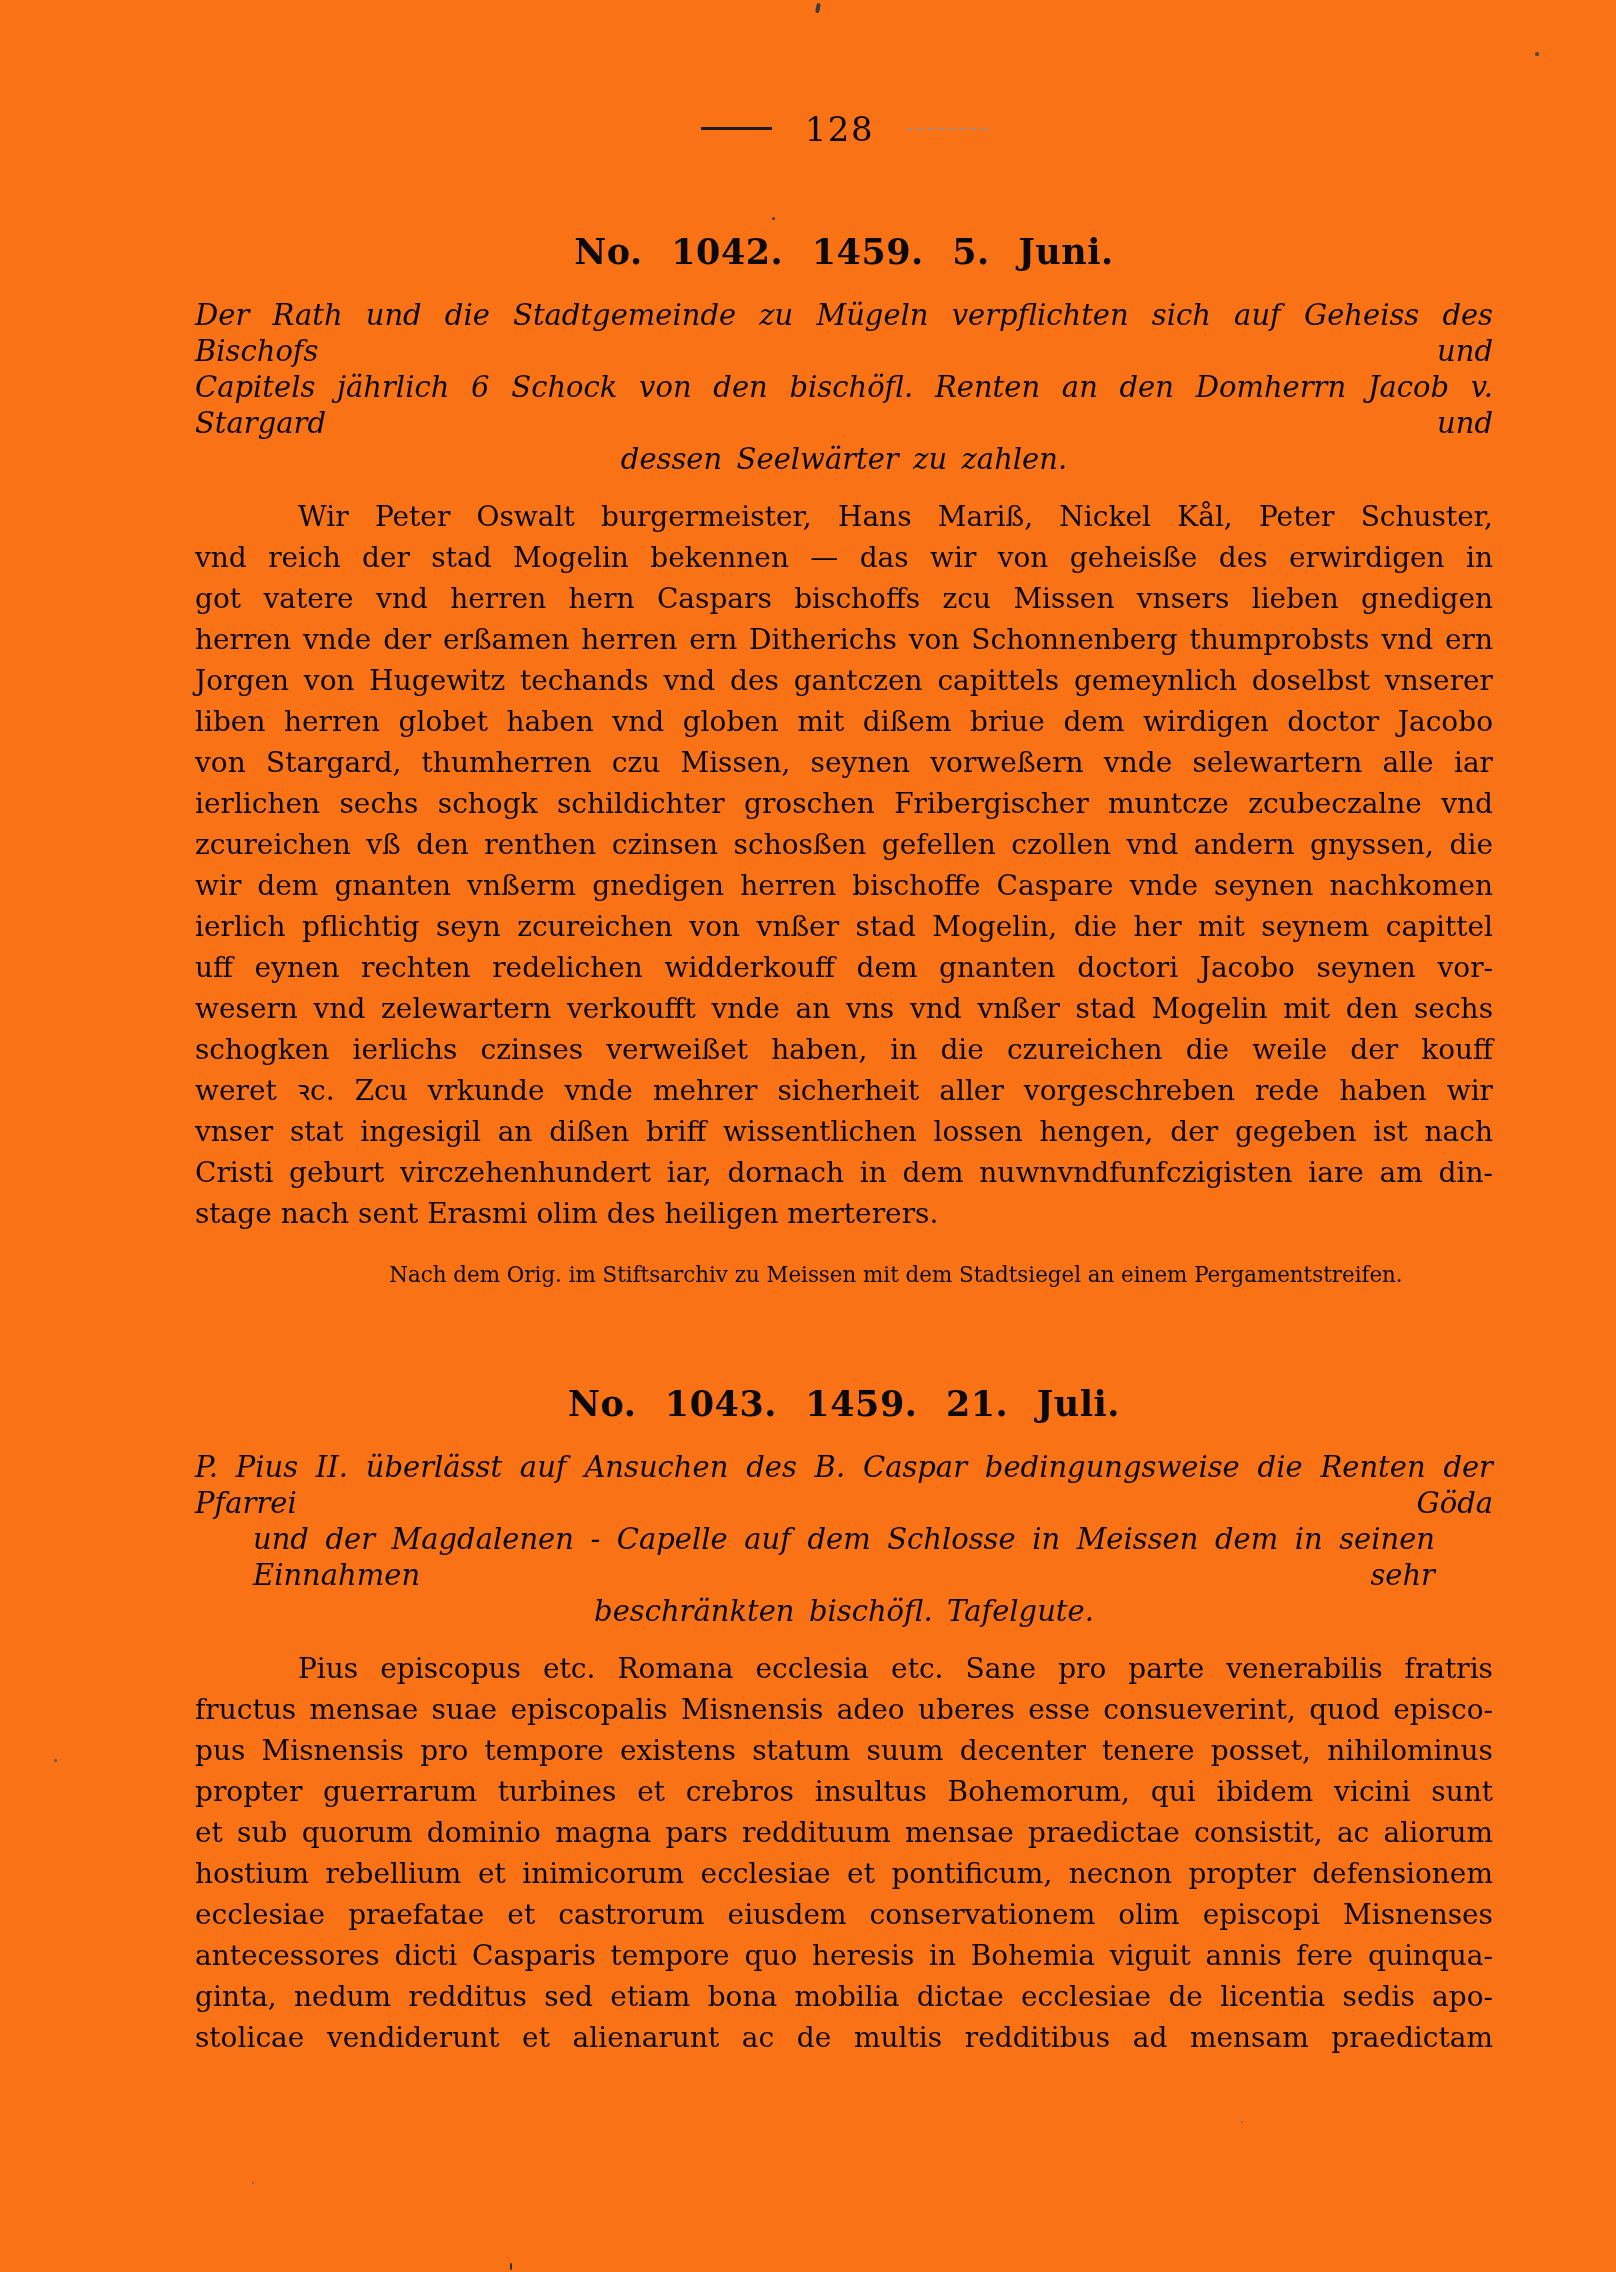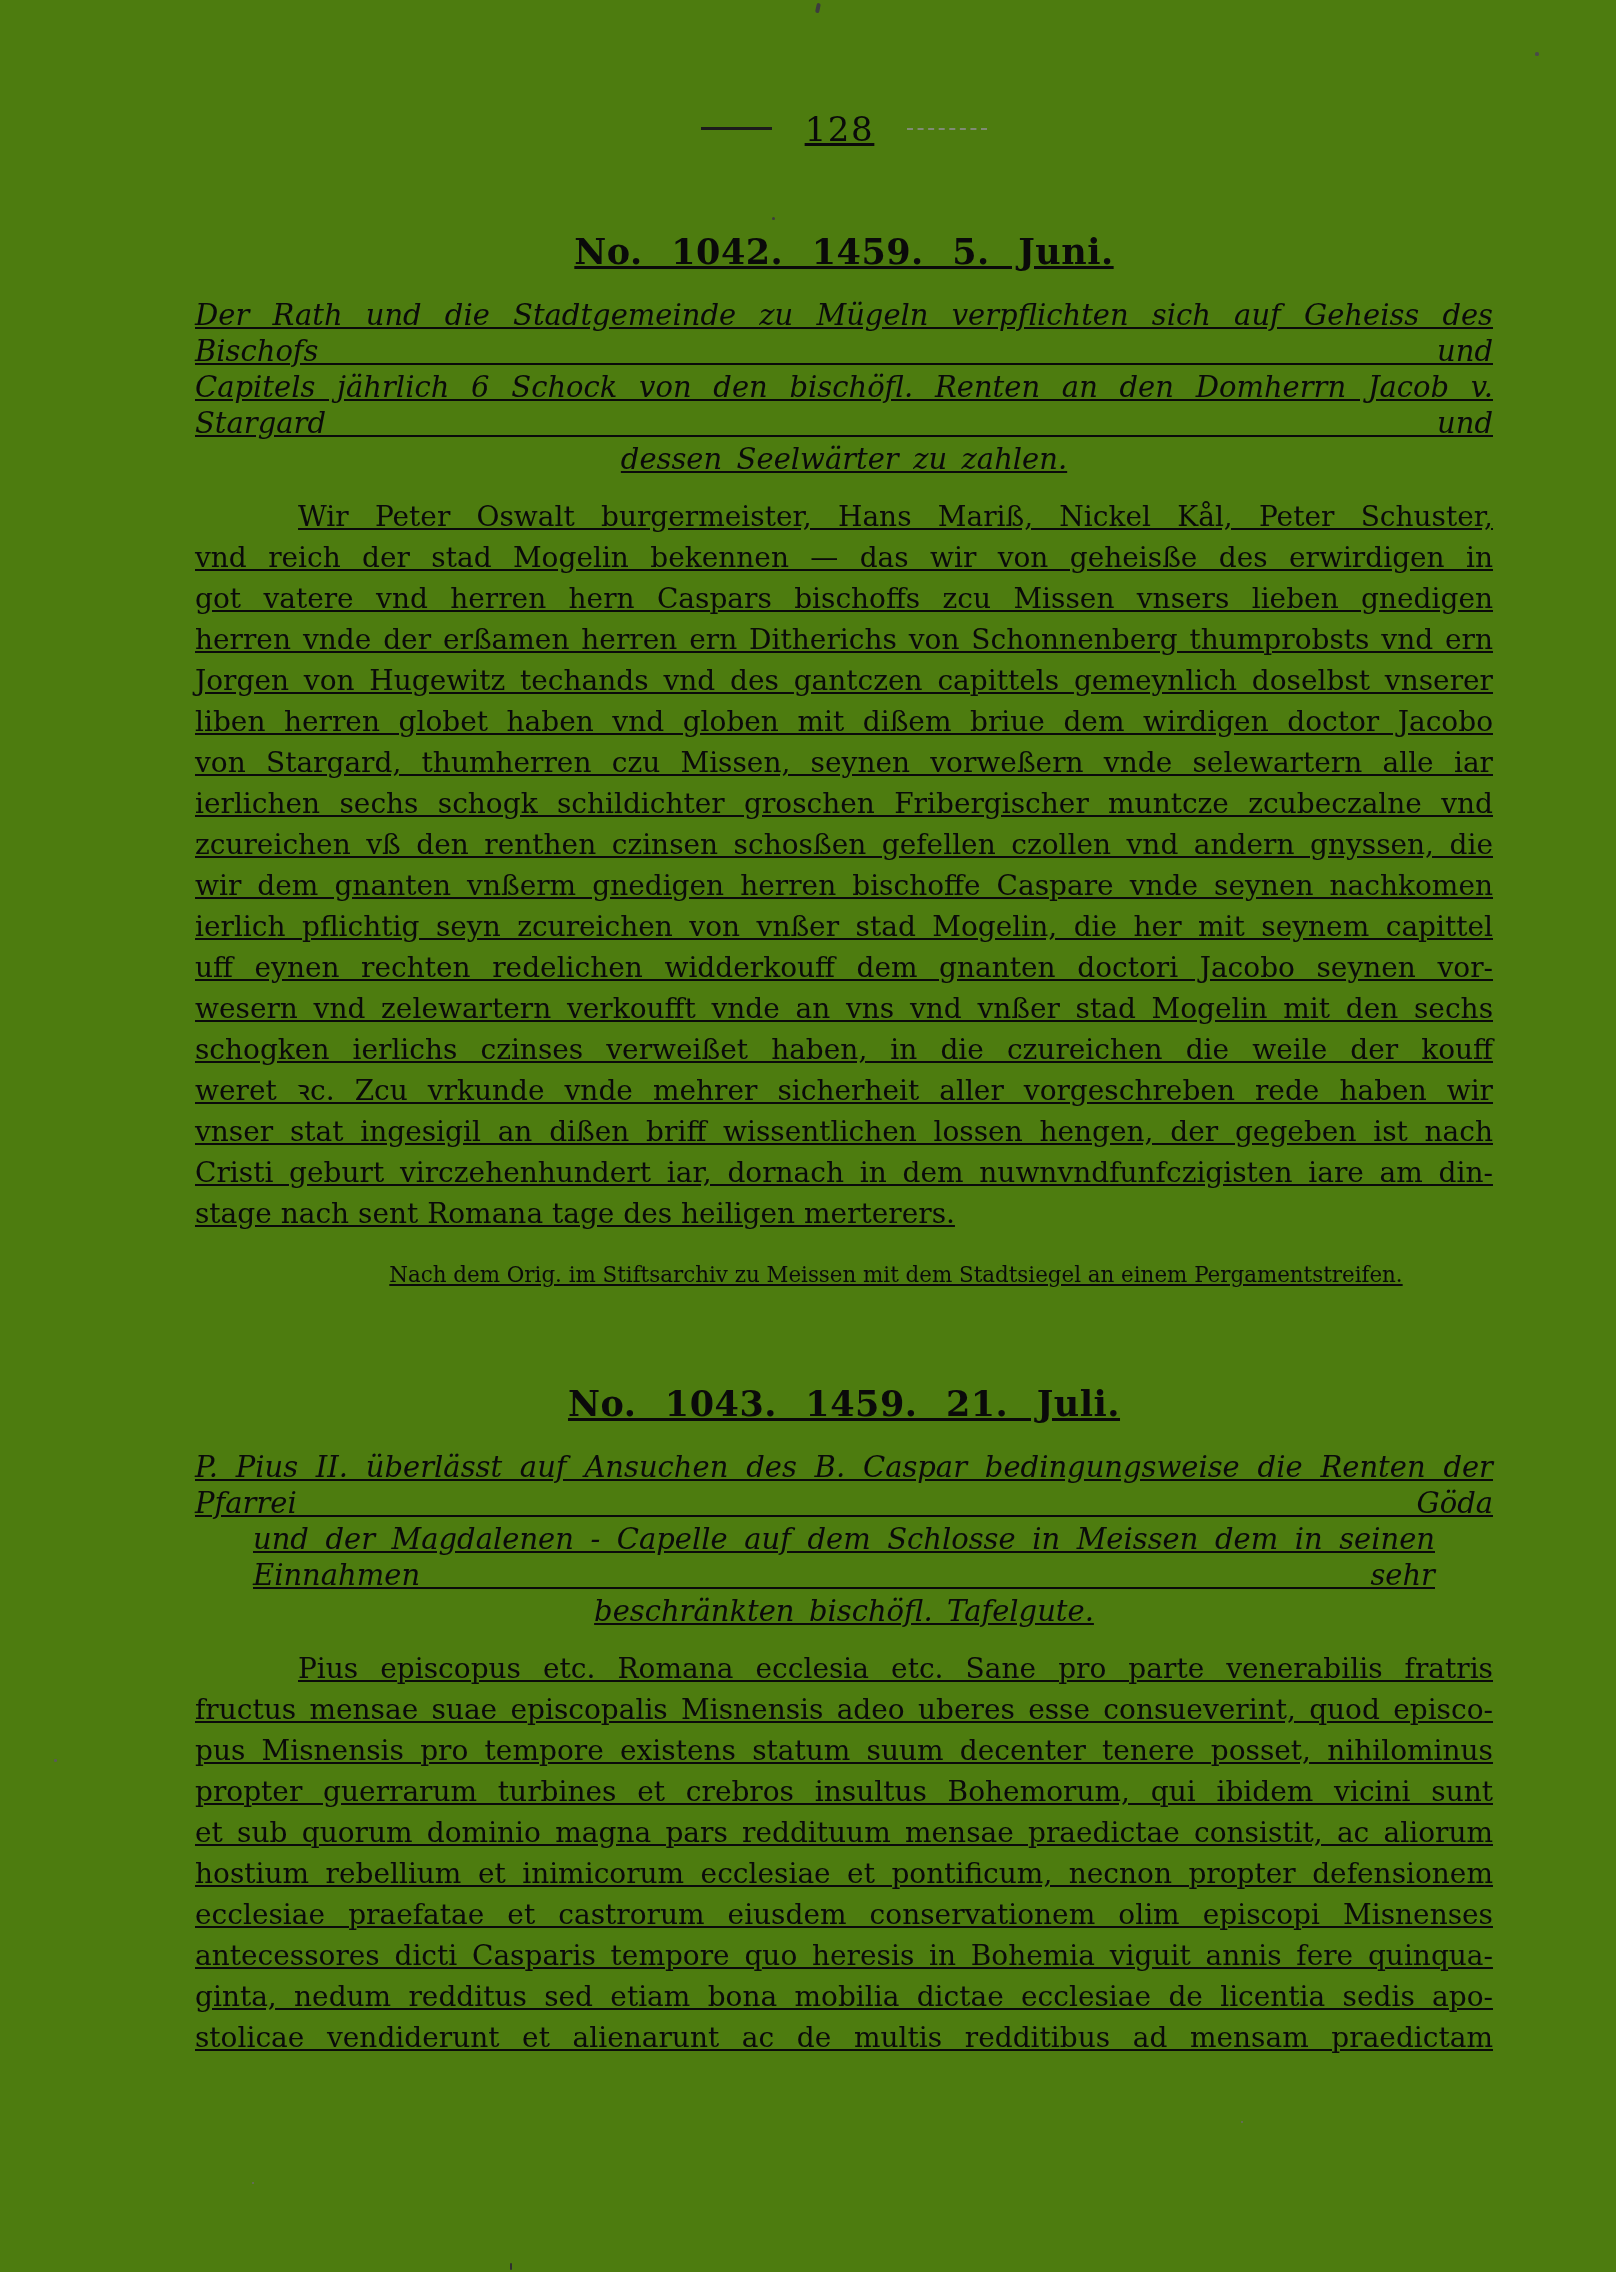--- a/index.html
+++ b/index.html
@@ -5,25 +5,24 @@
   html, body {
     margin: 0;
     padding: 0;
     background: #e8e8e8;
   }
   .page {
     position: relative;
     width: 1616px;
     height: 2273px;
     margin: 0 auto;
-    background: #4d7c0f;
+    background: #f97316;
     color: #0a0a0a;
     font-family: "DejaVu Serif", "Liberation Serif", serif;
     overflow: hidden;
-    text-decoration: underline;
   }
   .content {
     margin-left: 195px;
     width: 1298px;
   }
 
   
   .page-header {
     margin-top: 107px;
     height: 43px;
@@ -159,21 +158,21 @@
           <div>ierlichen sechs schogk schildichter groschen Fribergischer muntcze zcubeczalne vnd</div>
           <div>zcureichen vß den renthen czinsen schosßen gefellen czollen vnd andern gnyssen, die</div>
           <div>wir dem gnanten vnßerm gnedigen herren bischoffe Caspare vnde seynen nachkomen</div>
           <div>ierlich pflichtig seyn zcureichen von vnßer stad Mogelin, die her mit seynem capittel</div>
           <div>uff eynen rechten redelichen widderkouff dem gnanten doctori Jacobo seynen vor-</div>
           <div>wesern vnd zelewartern verkoufft vnde an vns vnd vnßer stad Mogelin mit den sechs</div>
           <div>schogken ierlichs czinses verweißet haben, in die czureichen die weile der kouff</div>
           <div>weret ꝛc. Zcu vrkunde vnde mehrer sicherheit aller vorgeschreben rede haben wir</div>
           <div>vnser stat ingesigil an dißen briff wissentlichen lossen hengen, der gegeben ist nach</div>
           <div>Cristi geburt virczehenhundert iar, dornach in dem nuwnvndfunfczigisten iare am din-</div>
-          <div>stage nach sent Romana tage des heiligen merterers.</div>
+          <div>stage nach sent Erasmi olim des heiligen merterers.</div>
         </div>
       <p class="source-note">Nach dem Orig. im Stiftsarchiv zu Meissen mit dem Stadtsiegel an einem Pergamentstreifen.</p>
     </section>
 
     <section class="doc" id="doc2">
       <h2 class="doc-heading">No. 1043. 1459. 21. Juli.</h2>
       <div class="summary-lines">
           <div>P. Pius II. überlässt auf Ansuchen des B. Caspar bedingungsweise die Renten der Pfarrei Göda</div>
           <div>und der Magdalenen - Capelle auf dem Schlosse in Meissen dem in seinen Einnahmen sehr</div>
           <div>beschränkten bischöfl. Tafelgute.</div>

